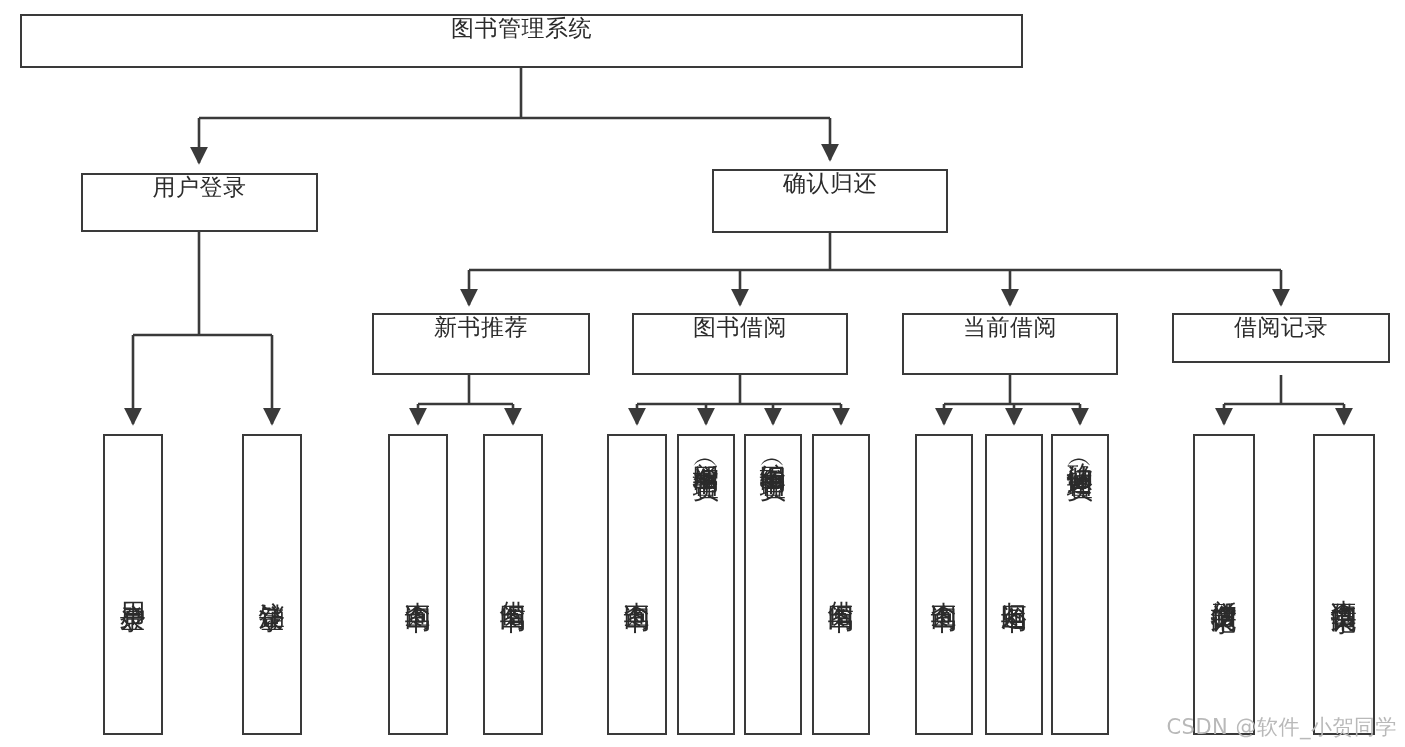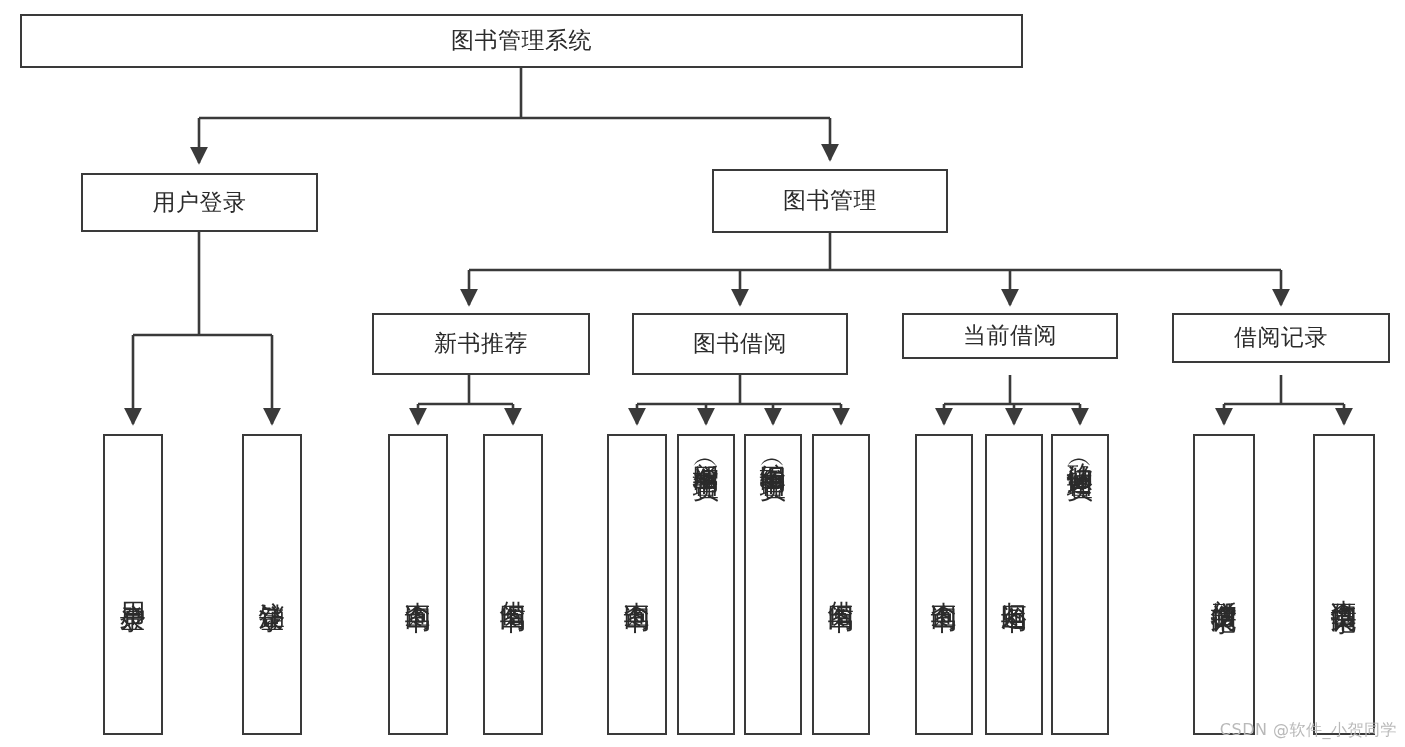--- a/index.html
+++ b/index.html
@@ -24,21 +24,21 @@
     width: 1405px;
     height: 747px;
     pointer-events: none;
   }
   .node {
     position: absolute;
     box-sizing: border-box;
     background: #ffffff;
     border: 2px solid #3a3a3a;
     display: flex;
-    align-items: center;
+    align-items: flex-start;
     justify-content: center;
     color: #2b2b2b;
   }
   .node.horiz {
     font-size: 23px;
     line-height: 1.1;
     letter-spacing: 0.5px;
   }
   .node.vert {
     align-items: flex-start;
@@ -55,21 +55,21 @@
     color: #2b2b2b;
   }
   .node.vert.midalign {
     align-items: center;
     padding-top: 0;
   }
   #watermark {
     position: absolute;
     right: 8px;
     bottom: 6px;
-    font-size: 16px;
+    font-size: 21px;
     color: #b9b9b9;
     letter-spacing: 0.5px;
     white-space: nowrap;
   }
 </style>
 </head>
 <body>
 
 <div id="canvas">
 
@@ -124,30 +124,30 @@
   </svg>
 
   <div class="node horiz" style="left:20px; top:14px; width:1003px; height:54px;">
     <span>图书管理系统</span>
   </div>
 
   <div class="node horiz" style="left:81px; top:173px; width:237px; height:59px;">
     <span>用户登录</span>
   </div>
   <div class="node horiz" style="left:712px; top:169px; width:236px; height:64px;">
-    <span>图书管理</span>
+    <span>确认归还</span>
   </div>
 
   <div class="node horiz" style="left:372px; top:313px; width:218px; height:62px;">
     <span>新书推荐</span>
   </div>
   <div class="node horiz" style="left:632px; top:313px; width:216px; height:62px;">
     <span>图书借阅</span>
   </div>
-  <div class="node horiz" style="left:902px; top:313px; width:216px; height:46px;">
+  <div class="node horiz" style="left:902px; top:313px; width:216px; height:62px;">
     <span>当前借阅</span>
   </div>
   <div class="node horiz" style="left:1172px; top:313px; width:218px; height:50px;">
     <span>借阅记录</span>
   </div>
 
   <div class="node vert midalign" style="left:103px; top:434px; width:60px; height:301px;">
     <span class="vlabel">用户登录</span>
   </div>
   <div class="node vert midalign" style="left:242px; top:434px; width:60px; height:301px;">

